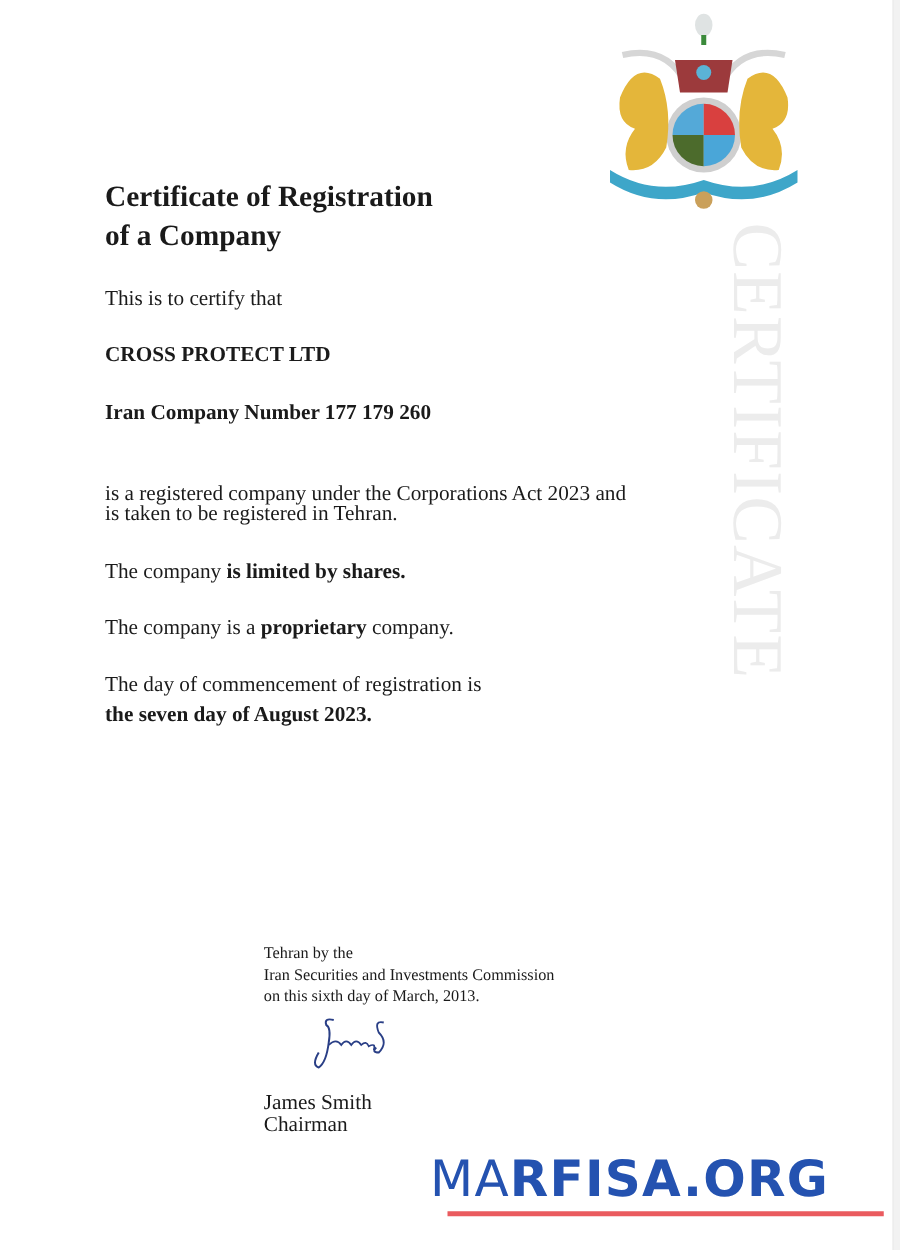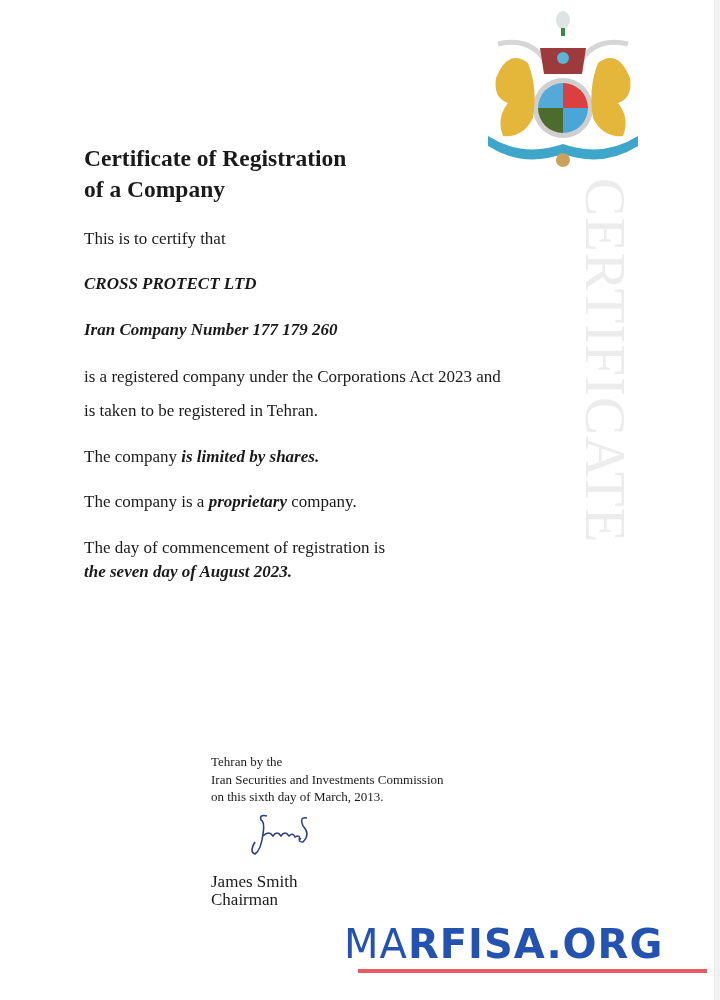--- a/index.html
+++ b/index.html
@@ -4,21 +4,21 @@
 <style>
   html, body { margin:0; padding:0; }
   body { width:720px; height:1000px; background:#ffffff; position:relative; overflow:hidden;
          font-family:"Liberation Serif", "DejaVu Serif", serif; color:#1a1a1a; }
   .edge { position:absolute; top:0; right:0; width:5px; height:1000px; background:#f2f2f2; border-left:1px solid #ececec; }
   .emblem { position:absolute; left:478px; top:8px; width:170px; height:162px; }
   .watermark { position:absolute; left:578px; top:178px; width:54px; height:380px;
                writing-mode:vertical-rl; font-size:57px; color:#ececec; letter-spacing:1px; line-height:54px; }
   .title { position:absolute; left:84px; top:143px; font-size:23.5px; font-weight:bold; line-height:31px; margin:0; }
   .p { position:absolute; left:84px; font-size:17px; line-height:22px; margin:0; white-space:nowrap; }
-  .b { font-weight:bold;font-style:italic; }
+  .b { font-weight:bold; }
   .issued { position:absolute; left:211px; top:753px; font-size:13px; line-height:17.5px; }
   .sig { position:absolute; left:245px; top:812px; width:80px; height:46px; }
   .signer { position:absolute; left:211px; top:873px; font-size:17px; line-height:17.5px; }
   .brand { position:absolute; left:344px; top:922px; font-family:"DejaVu Sans", sans-serif; font-size:40px;
            color:#2452b0; letter-spacing:1px; line-height:44px; font-weight:bold; }
   .brand .thin { font-weight:normal; }
   .brand-line { position:absolute; left:358px; top:969px; width:349px; height:4px; background:#ea5b5f; }
 </style>
 </head>
 <body>
@@ -46,21 +46,21 @@
 <div class="watermark">CERTIFICATE</div>
 
 <h1 class="title">
   <span>Certificate of Registration</span><br>
   <span>of a Company</span>
 </h1>
 
 <p class="p" style="top:228px">This is to certify that</p>
 <p class="p b" style="top:273px">CROSS PROTECT LTD</p>
 <p class="p b" style="top:319px">Iran  Company Number 177 179 260</p>
-<p class="p" style="top:366px">is a registered company under the Corporations Act 2023 and</p>
+<p class="p" style="top:384px">is a registered company under the Corporations Act 2023 and</p>
 <p class="p" style="top:400px">is taken to be registered in Tehran.</p>
 <p class="p" style="top:446px"><span>The company </span><span class="b">is limited by shares.</span></p>
 <p class="p" style="top:491px"><span>The company is a </span><span class="b">proprietary</span><span> company.</span></p>
 <p class="p" style="top:537px">The day of commencement of registration is</p>
 <p class="p b" style="top:561px">the seven day of August 2023.</p>
 
 <div class="issued">
   <div>Tehran by the</div>
   <div>Iran Securities and Investments Commission</div>
   <div>on this sixth day of March, 2013.</div>

